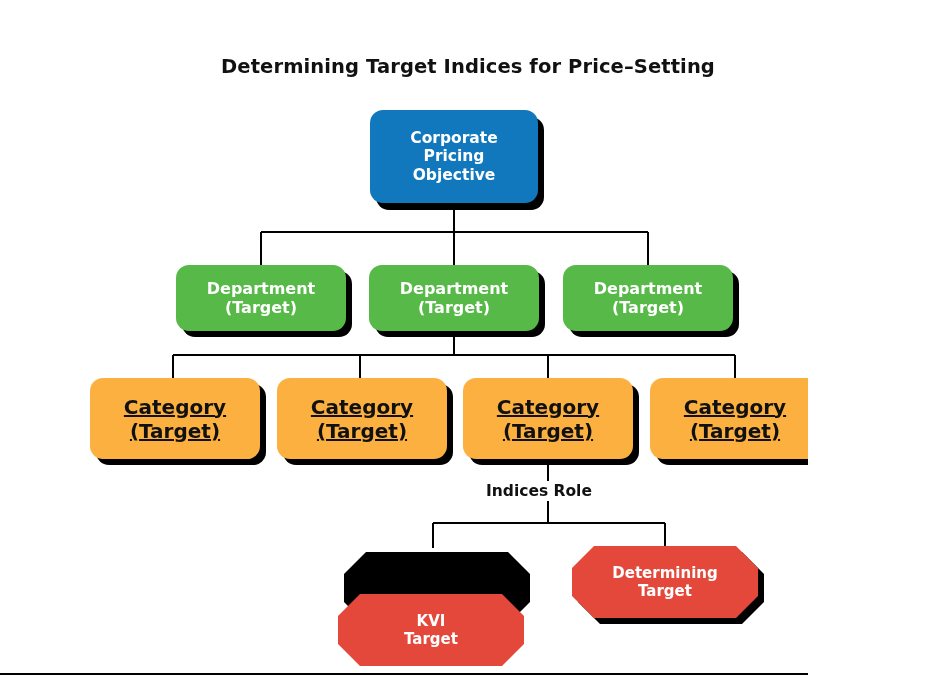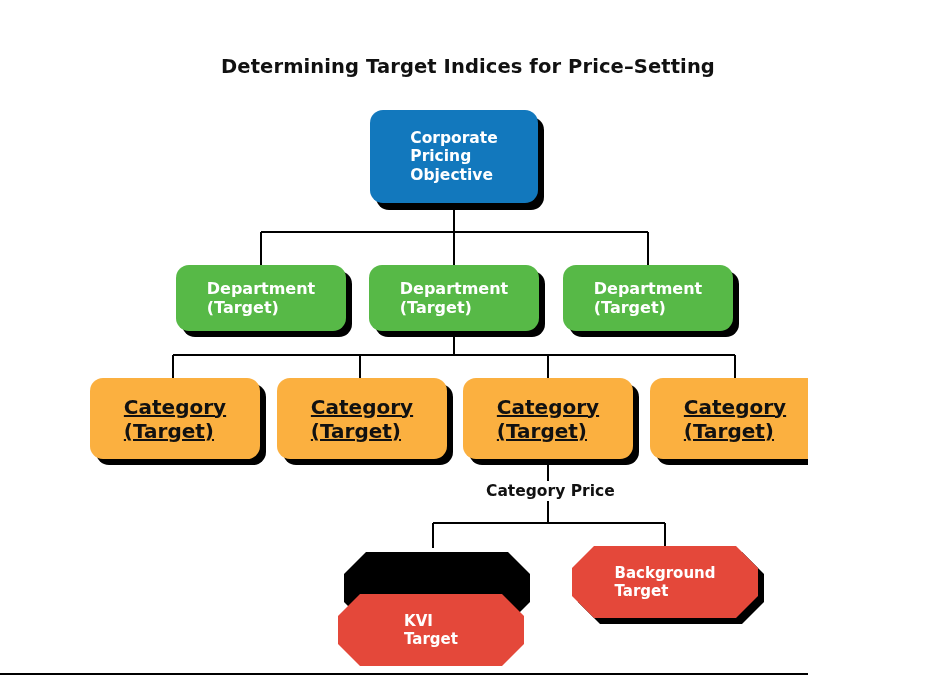--- a/index.html
+++ b/index.html
@@ -40,21 +40,21 @@
     height: 682px;
     pointer-events: none;
   }
   
   .node {
     position: absolute;
     box-sizing: border-box;
     display: flex;
     align-items: center;
     justify-content: center;
-    text-align: left;
+    text-align: center;
     line-height: 1.2;
     font-weight: bold;
     white-space: pre-line;
     z-index: 5;
   }
   .node-rounded {
     border-radius: 13px;
   }
   .node-blue {
     background: #1278bd;
@@ -174,25 +174,25 @@
 
   <div class="node node-rounded node-orange" style="left:90px; top:378px; width:170px; height:81px;">Category
 (Target)</div>
   <div class="node node-rounded node-orange" style="left:277px; top:378px; width:170px; height:81px;">Category
 (Target)</div>
   <div class="node node-rounded node-orange" style="left:463px; top:378px; width:170px; height:81px;">Category
 (Target)</div>
   <div class="node node-rounded node-orange" style="left:650px; top:378px; width:170px; height:81px;">Category
 (Target)</div>
 
-  <div class="edge-label" style="left:481px; top:481px;">Category Price</div>
+  <div class="edge-label" style="left:481px; top:481px;">Indices Role</div>
 
   <div class="octagon-shadow" style="left:344px; top:552px; width:186px; height:72px;"></div>
   <div class="node node-octagon" style="left:338px; top:546px; width:186px; height:72px;margin-top:48px;">KVI
 Target</div>
 
   <div class="octagon-shadow" style="left:578px; top:552px; width:186px; height:72px;"></div>
-  <div class="node node-octagon" style="left:572px; top:546px; width:186px; height:72px;">Background
+  <div class="node node-octagon" style="left:572px; top:546px; width:186px; height:72px;">Determining
 Target</div>
 
   <div id="bottom-rule"></div>
 
 </div>
 
 </body></html>

